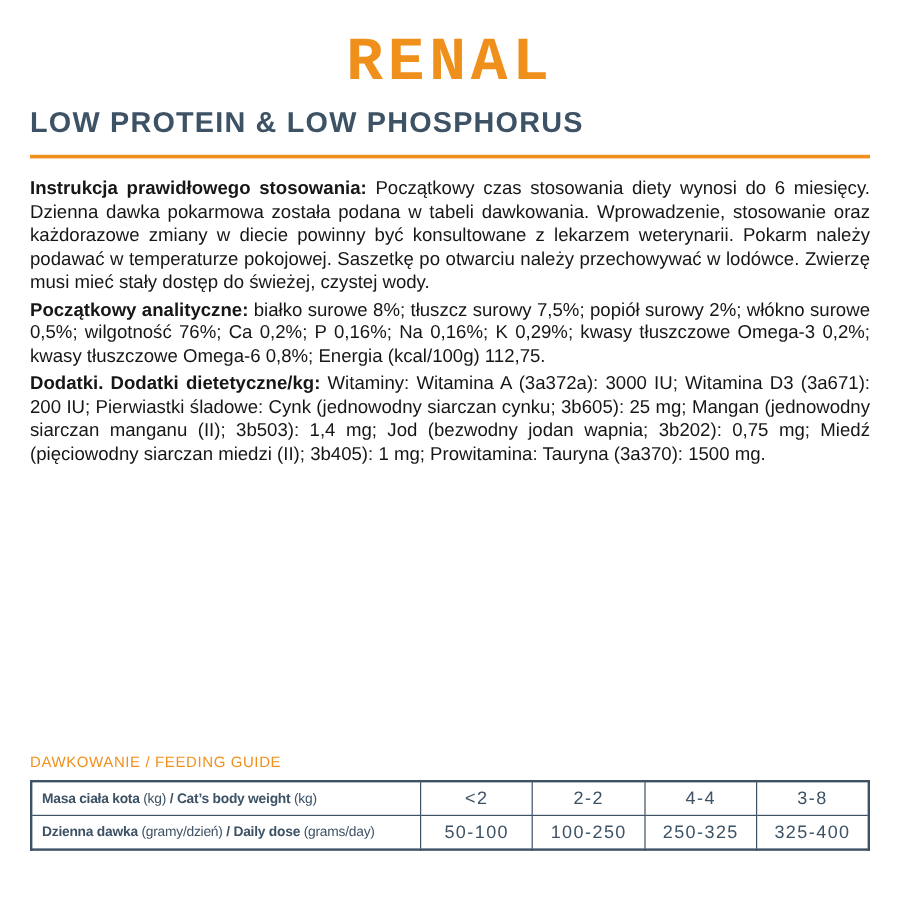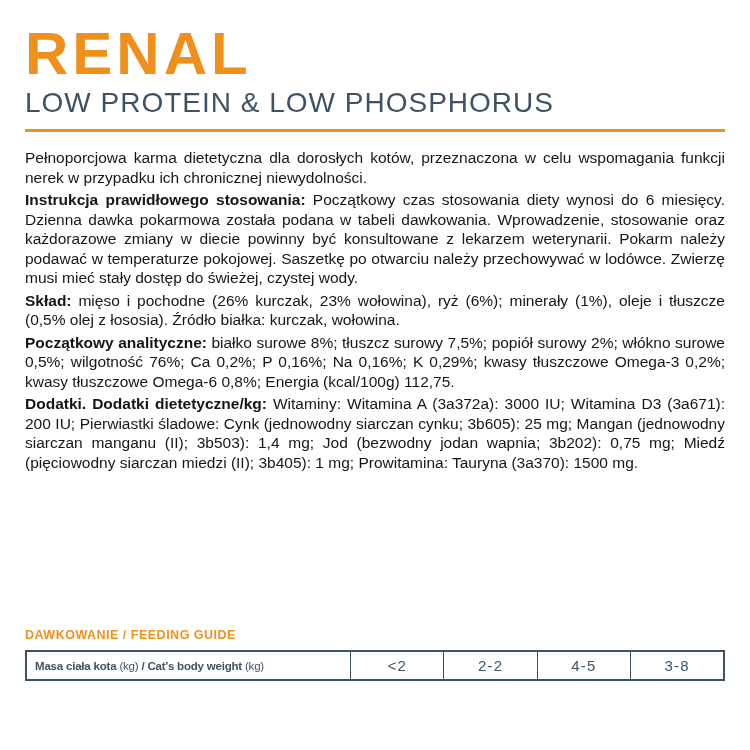--- a/index.html
+++ b/index.html
@@ -11,32 +11,33 @@
   .page {
     position: relative;
     width: 750px; height: 750px;
     box-sizing: border-box;
     padding: 26px 25px 0 25px;
     overflow: hidden;
   }
   
   h1.title {
     margin: 0;
-    font-family: Liberation Sans, sans-serif;
+    font-family: Liberation Mono, monospace;
     font-weight: 700;
-    font-size: 60px;
+    font-size: 51px;
     line-height: 56px;
     letter-spacing: 4px;
     color: var(--accent);
+    text-align: center;
   }
   .subtitle {
     margin-top: 9px;
-    font-size: 28px;
+    font-size: 24px;
     line-height: 24px;
-    font-weight: 400;
+    font-weight: 700;
     letter-spacing: 1px;
     color: var(--slate);
   }
   .rule {
     margin-top: 14px;
     height: 3px;
     background: var(--accent);
   }
   
   main.copy {
@@ -50,21 +51,21 @@
   main.copy .lead { font-weight: 700; }
   
   .feeding {
     position: absolute;
     left: 25px; right: 25px;
     top: 628px;
   }
   .fg-heading {
     font-size: 12.5px;
     line-height: 14px;
-    font-weight: 700;
+    font-weight: 400;
     letter-spacing: 0.5px;
     color: var(--accent);
   }
   table.fg-table {
     margin-top: 8px;
     width: 100%;
     table-layout: fixed;
     border-collapse: collapse;
     border: 2px solid var(--slate);
     color: var(--slate);
@@ -95,35 +96,40 @@
 
 <div class="page">
 
   <header>
     <h1 class="title">RENAL</h1>
     <div class="subtitle">LOW PROTEIN &amp; LOW PHOSPHORUS</div>
     <div class="rule"></div>
   </header>
 
   <main class="copy">
-    <p><span class="lead"></span><span>Pełnoporcjowa karma dietetyczna dla dorosłych kotów, przeznaczona w celu wspomagania funkcji nerek w przypadku ich chronicznej niewydolności.</span></p>
     <p><span class="lead">Instrukcja prawidłowego stosowania:</span><span> Początkowy czas stosowania diety wynosi do 6 miesięcy. Dzienna dawka pokarmowa została podana w tabeli dawkowania. Wprowadzenie, stosowanie oraz każdorazowe zmiany w diecie powinny być konsultowane z lekarzem weterynarii. Pokarm należy podawać w temperaturze pokojowej. Saszetkę po otwarciu należy przechowywać w lodówce. Zwierzę musi mieć stały dostęp do świeżej, czystej wody.</span></p>
-    <p><span class="lead">Skład:</span><span> mięso i pochodne (26% kurczak, 23% wołowina), ryż (6%); minerały (1%), oleje i tłuszcze (0,5% olej z łososia). Źródło białka: kurczak, wołowina.</span></p>
     <p><span class="lead">Początkowy analityczne:</span><span> białko surowe 8%; tłuszcz surowy 7,5%; popiół surowy 2%; włókno surowe 0,5%; wilgotność 76%; Ca 0,2%; P 0,16%; Na 0,16%; K 0,29%; kwasy tłuszczowe Omega-3 0,2%; kwasy tłuszczowe Omega-6 0,8%; Energia (kcal/100g) 112,75.</span></p>
     <p><span class="lead">Dodatki. Dodatki dietetyczne/kg:</span><span> Witaminy: Witamina A (3a372a): 3000 IU; Witamina D3 (3a671): 200 IU; Pierwiastki śladowe: Cynk (jednowodny siarczan cynku; 3b605): 25 mg; Mangan (jednowodny siarczan manganu (II); 3b503): 1,4 mg; Jod (bezwodny jodan wapnia; 3b202): 0,75 mg; Miedź (pięciowodny siarczan miedzi (II); 3b405): 1 mg; Prowitamina: Tauryna (3a370): 1500 mg.</span></p>
   </main>
 
   <section class="feeding">
     <div class="fg-heading">DAWKOWANIE / FEEDING GUIDE</div>
     <table class="fg-table">
       <tbody>
           <tr>
         <td class="label"><span class="b">Masa ciała kota</span> <span>(kg)</span> <span class="b">/</span> <span class="b">Cat’s body weight</span> <span>(kg)</span></td>
         <td class="val">&lt;2</td>
         <td class="val">2-2</td>
-        <td class="val">4-5</td>
+        <td class="val">4-4</td>
         <td class="val">3-8</td>
+      </tr>
+      <tr>
+        <td class="label"><span class="b">Dzienna dawka</span> <span>(gramy/dzień)</span> <span class="b">/</span> <span class="b">Daily dose</span> <span>(grams/day)</span></td>
+        <td class="val">50-100</td>
+        <td class="val">100-250</td>
+        <td class="val">250-325</td>
+        <td class="val">325-400</td>
       </tr>
     </tbody>
       </table>
   </section>
 
 </div>
 
 </body></html>

